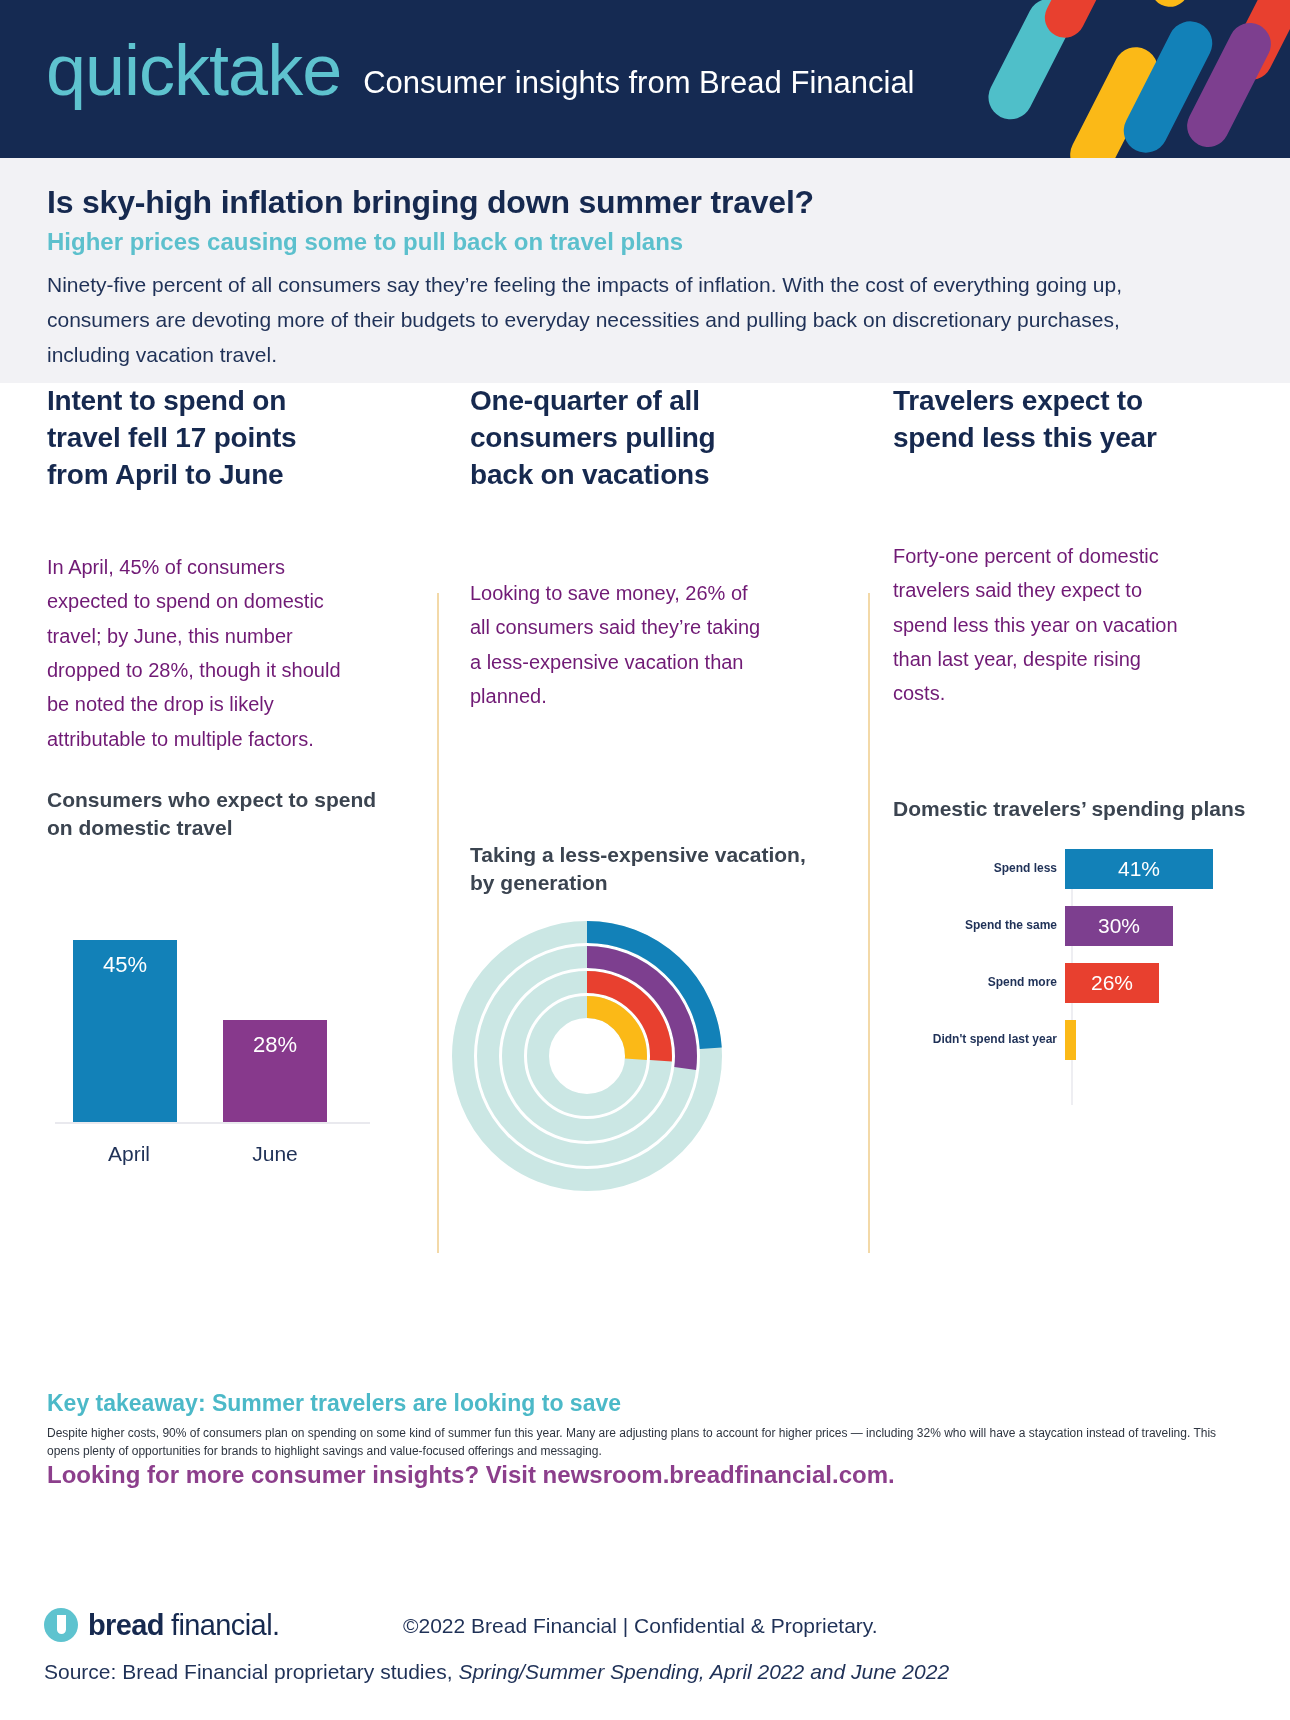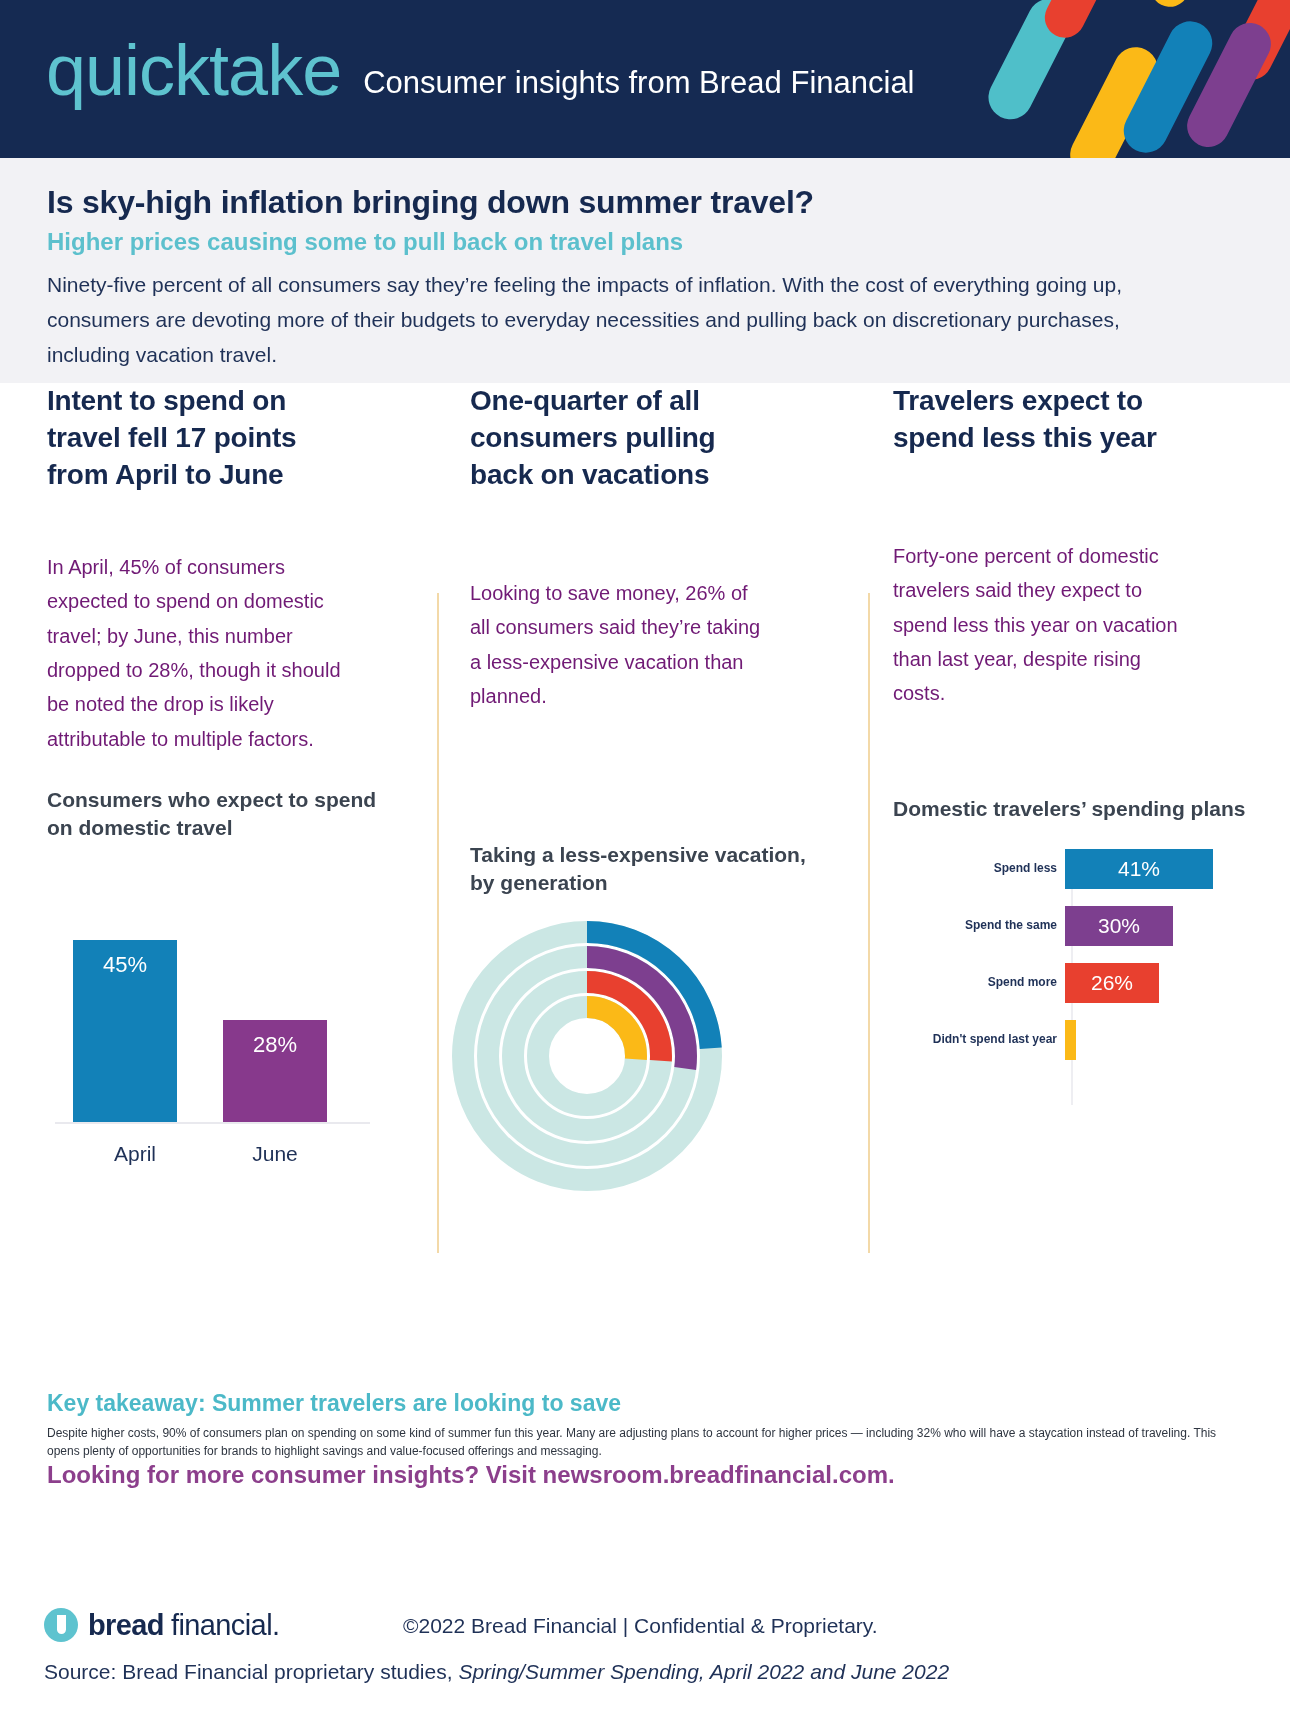--- a/index.html
+++ b/index.html
@@ -193,21 +193,21 @@
       <h3>Intent to spend on travel fell 17 points from April to June</h3>
       <div class="body">In April, 45% of consumers expected to spend on domestic travel; by June, this number dropped to 28%, though it should be noted the drop is likely attributable to multiple factors.</div>
       <h4 style="margin-top:30px;">Consumers who expect to spend on domestic travel</h4>
 
       <div class="vbar-wrap">
         <div class="vbar-axis"></div>
 
         <div class="vbar" style="left:26px; height:182px; background:#1281b8;">
           <span>45%</span>
         </div>
-        <div class="vbar-label" style="left:36px;">April</div>
+        <div class="vbar-label" style="left:30px;">April</div>
 
         <div class="vbar" style="left:176px; height:102px; background:#87398c;">
           <span>28%</span>
         </div>
         <div class="vbar-label" style="left:176px;">June</div>
       </div>
     </div>
 
     <div class="col col-2">
       <h3>One-quarter of all consumers pulling back on vacations</h3>

